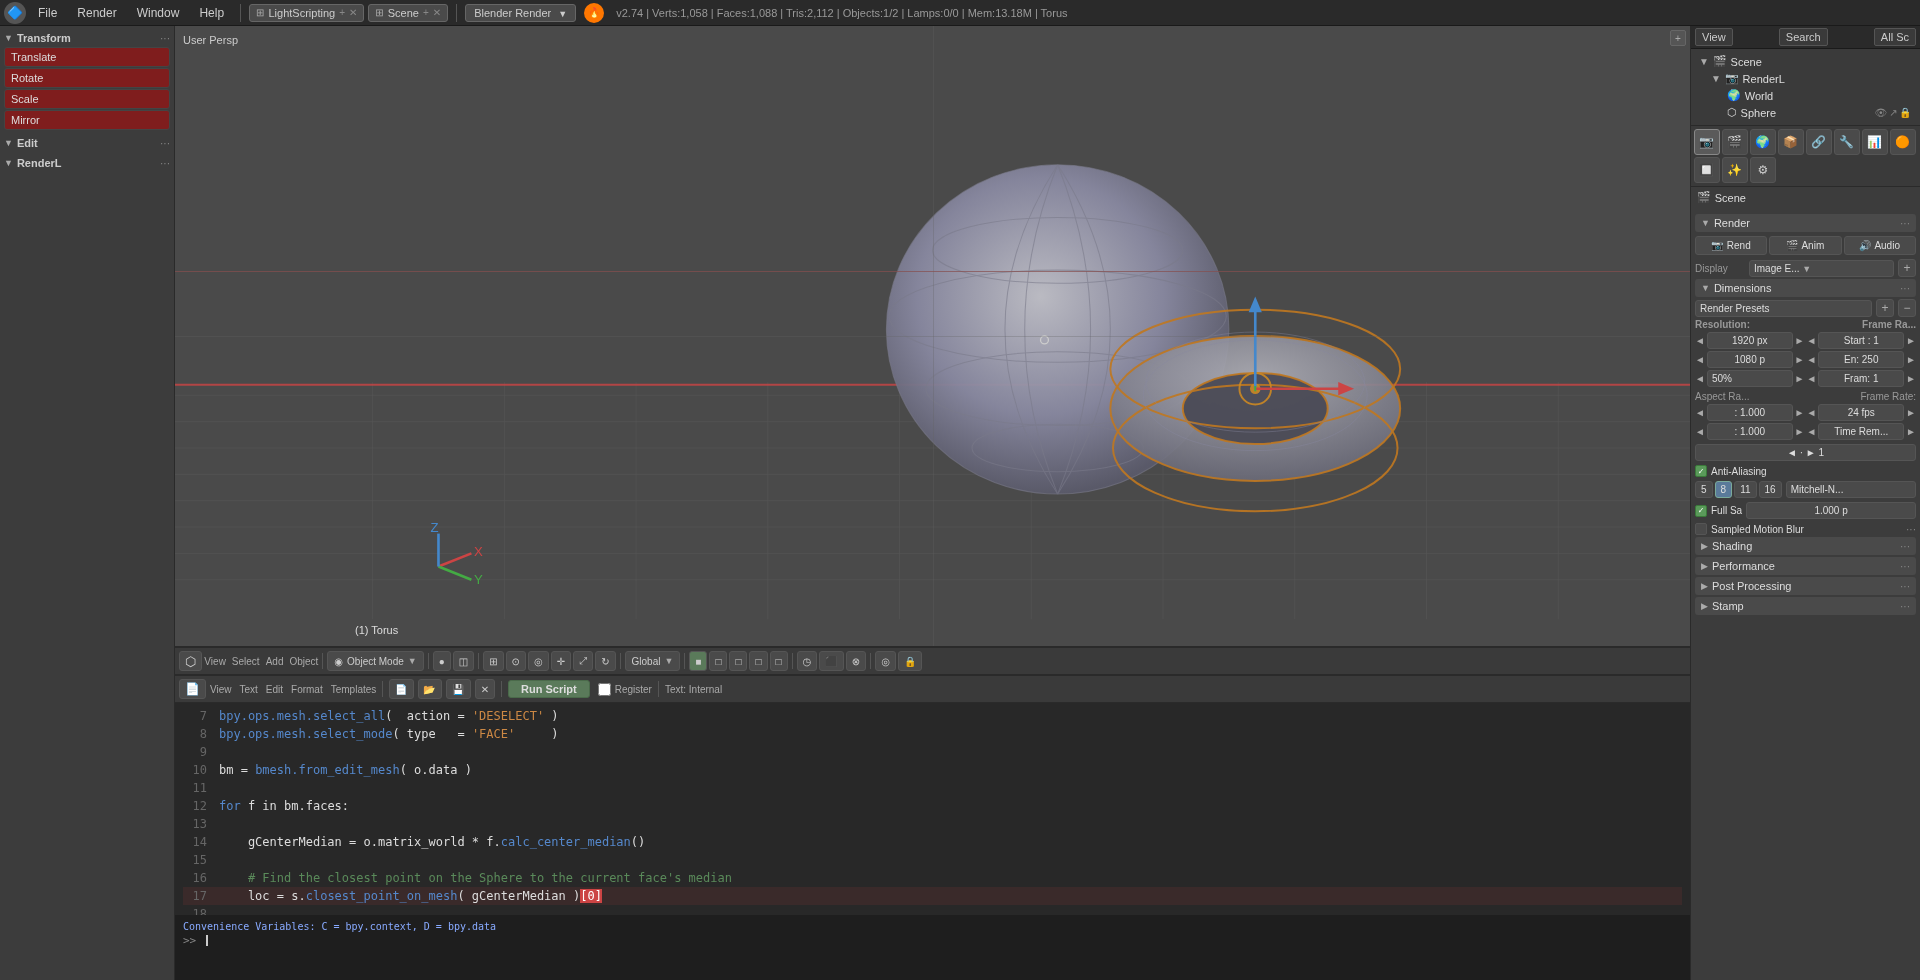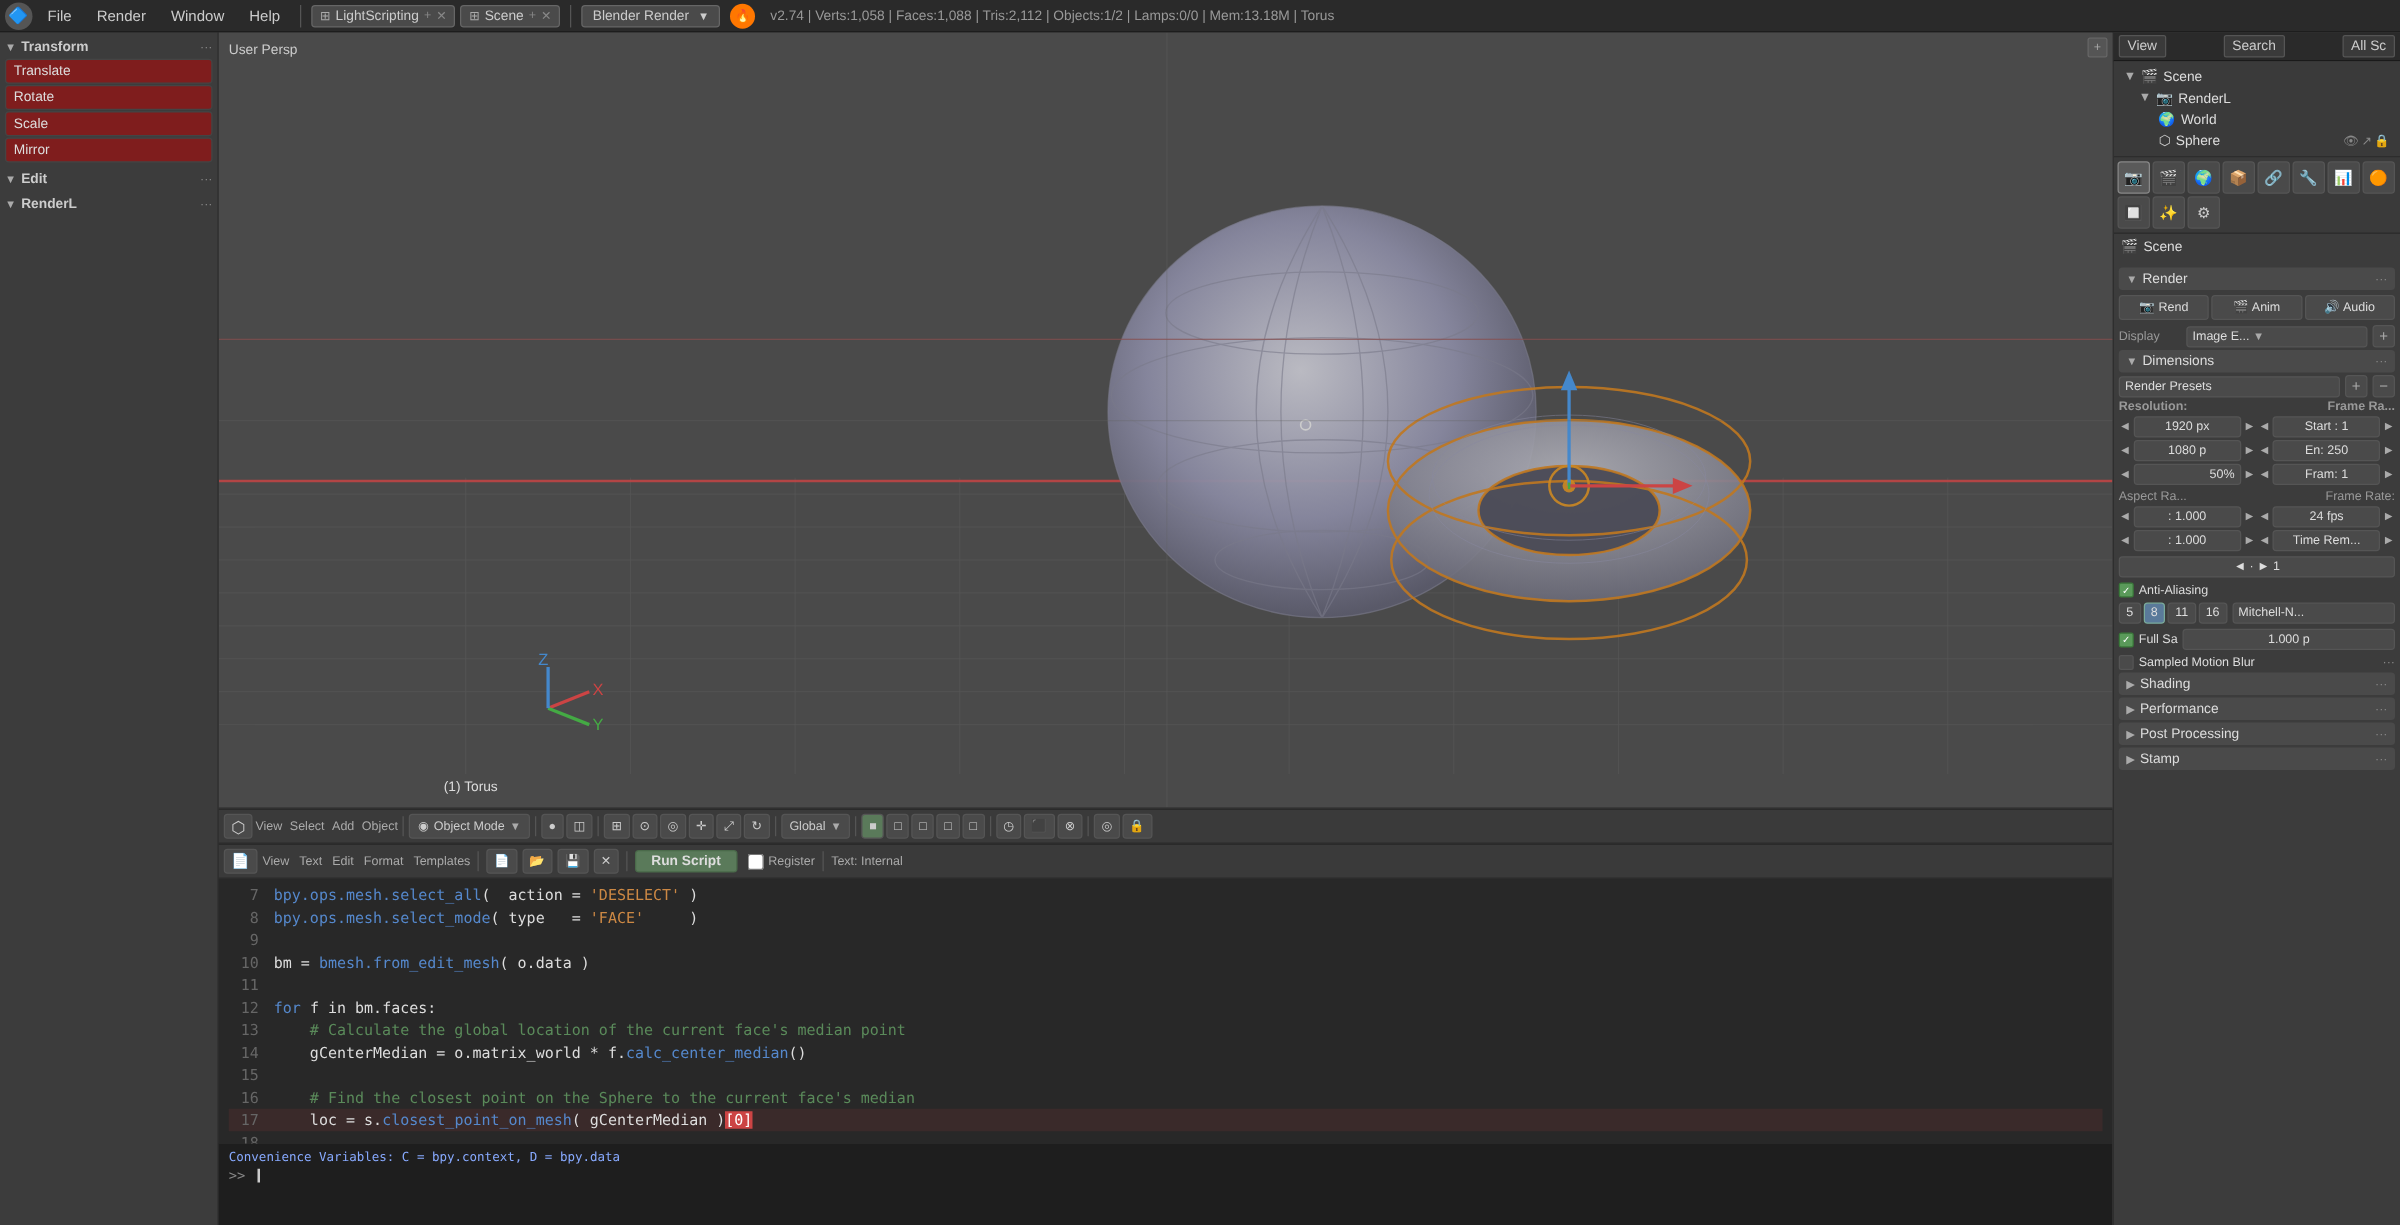--- a/index.html
+++ b/index.html
@@ -378,21 +378,20 @@
         <div class="code-line">
           <span class="line-num">11</span>
           <span class="code-text">&nbsp;</span>
         </div>
         <div class="code-line">
           <span class="line-num">12</span>
           <span class="code-text"><span class="kw-blue">for</span> f in bm.faces:</span>
         </div>
         <div class="code-line">
           <span class="line-num">13</span>
-          <span class="code-text"><span class="kw-comment">    # Calculate the global location of the current face's median point</span></span>
         </div>
         <div class="code-line">
           <span class="line-num">14</span>
           <span class="code-text">    gCenterMedian = o.matrix_world * f.<span class="kw-blue">calc_center_median</span>()</span>
         </div>
         <div class="code-line">
           <span class="line-num">15</span>
           <span class="code-text">&nbsp;</span>
         </div>
         <div class="code-line">
@@ -543,21 +542,21 @@
           <div class="dim-value" style="text-align:center;">1080 p</div>
           <span class="dim-arrow">►</span>
         </div>
         <div style="display:flex;align-items:center;gap:2px;">
           <span class="dim-arrow">◄</span>
           <div class="dim-value" style="text-align:center;">En: 250</div>
           <span class="dim-arrow">►</span>
         </div>
         <div style="display:flex;align-items:center;gap:2px;">
           <span class="dim-arrow">◄</span>
-          <div class="dim-value" style="text-align:right;">50%</div>
+          <div class="dim-value" style="text-align:left;">50%</div>
           <span class="dim-arrow">►</span>
         </div>
         <div style="display:flex;align-items:center;gap:2px;">
           <span class="dim-arrow">◄</span>
           <div class="dim-value" style="text-align:center;">Fram: 1</div>
           <span class="dim-arrow">►</span>
         </div>
       </div>
 
       <div style="display:flex;align-items:center;justify-content:space-between;margin:4px 0 2px;font-size:10px;">

